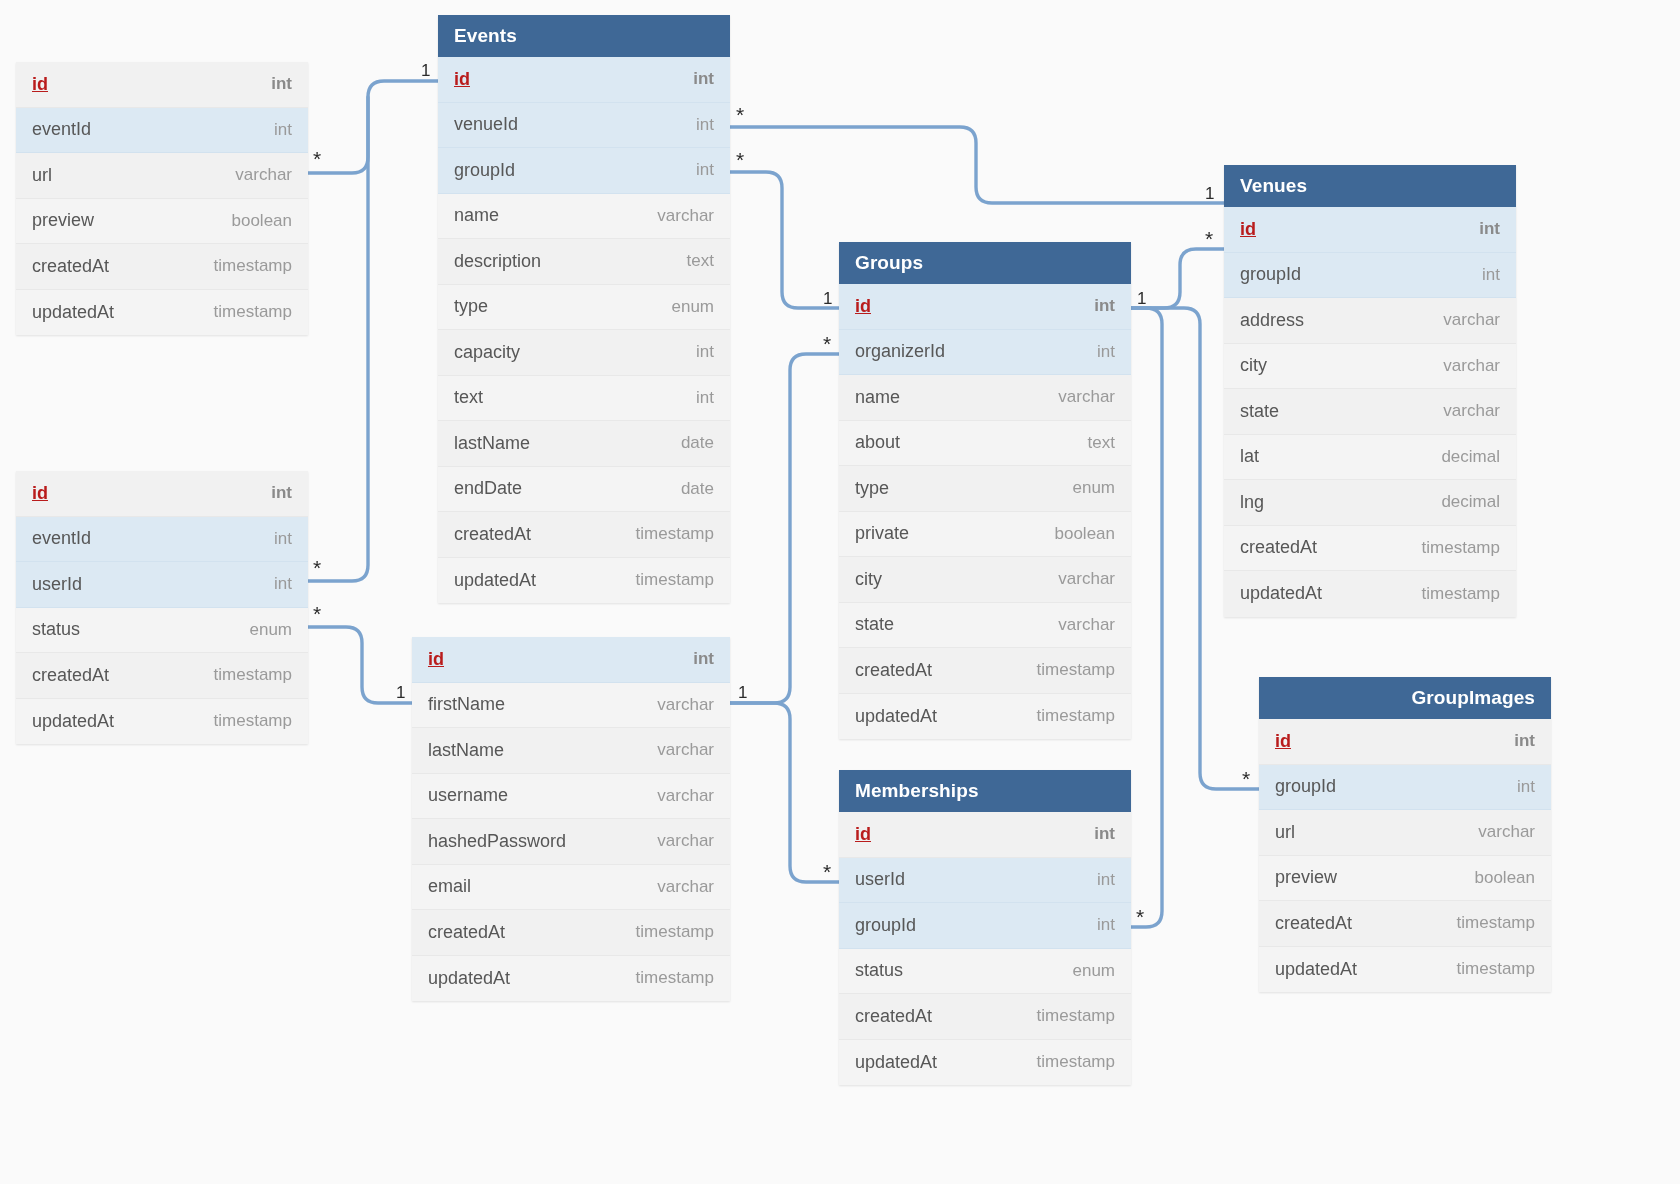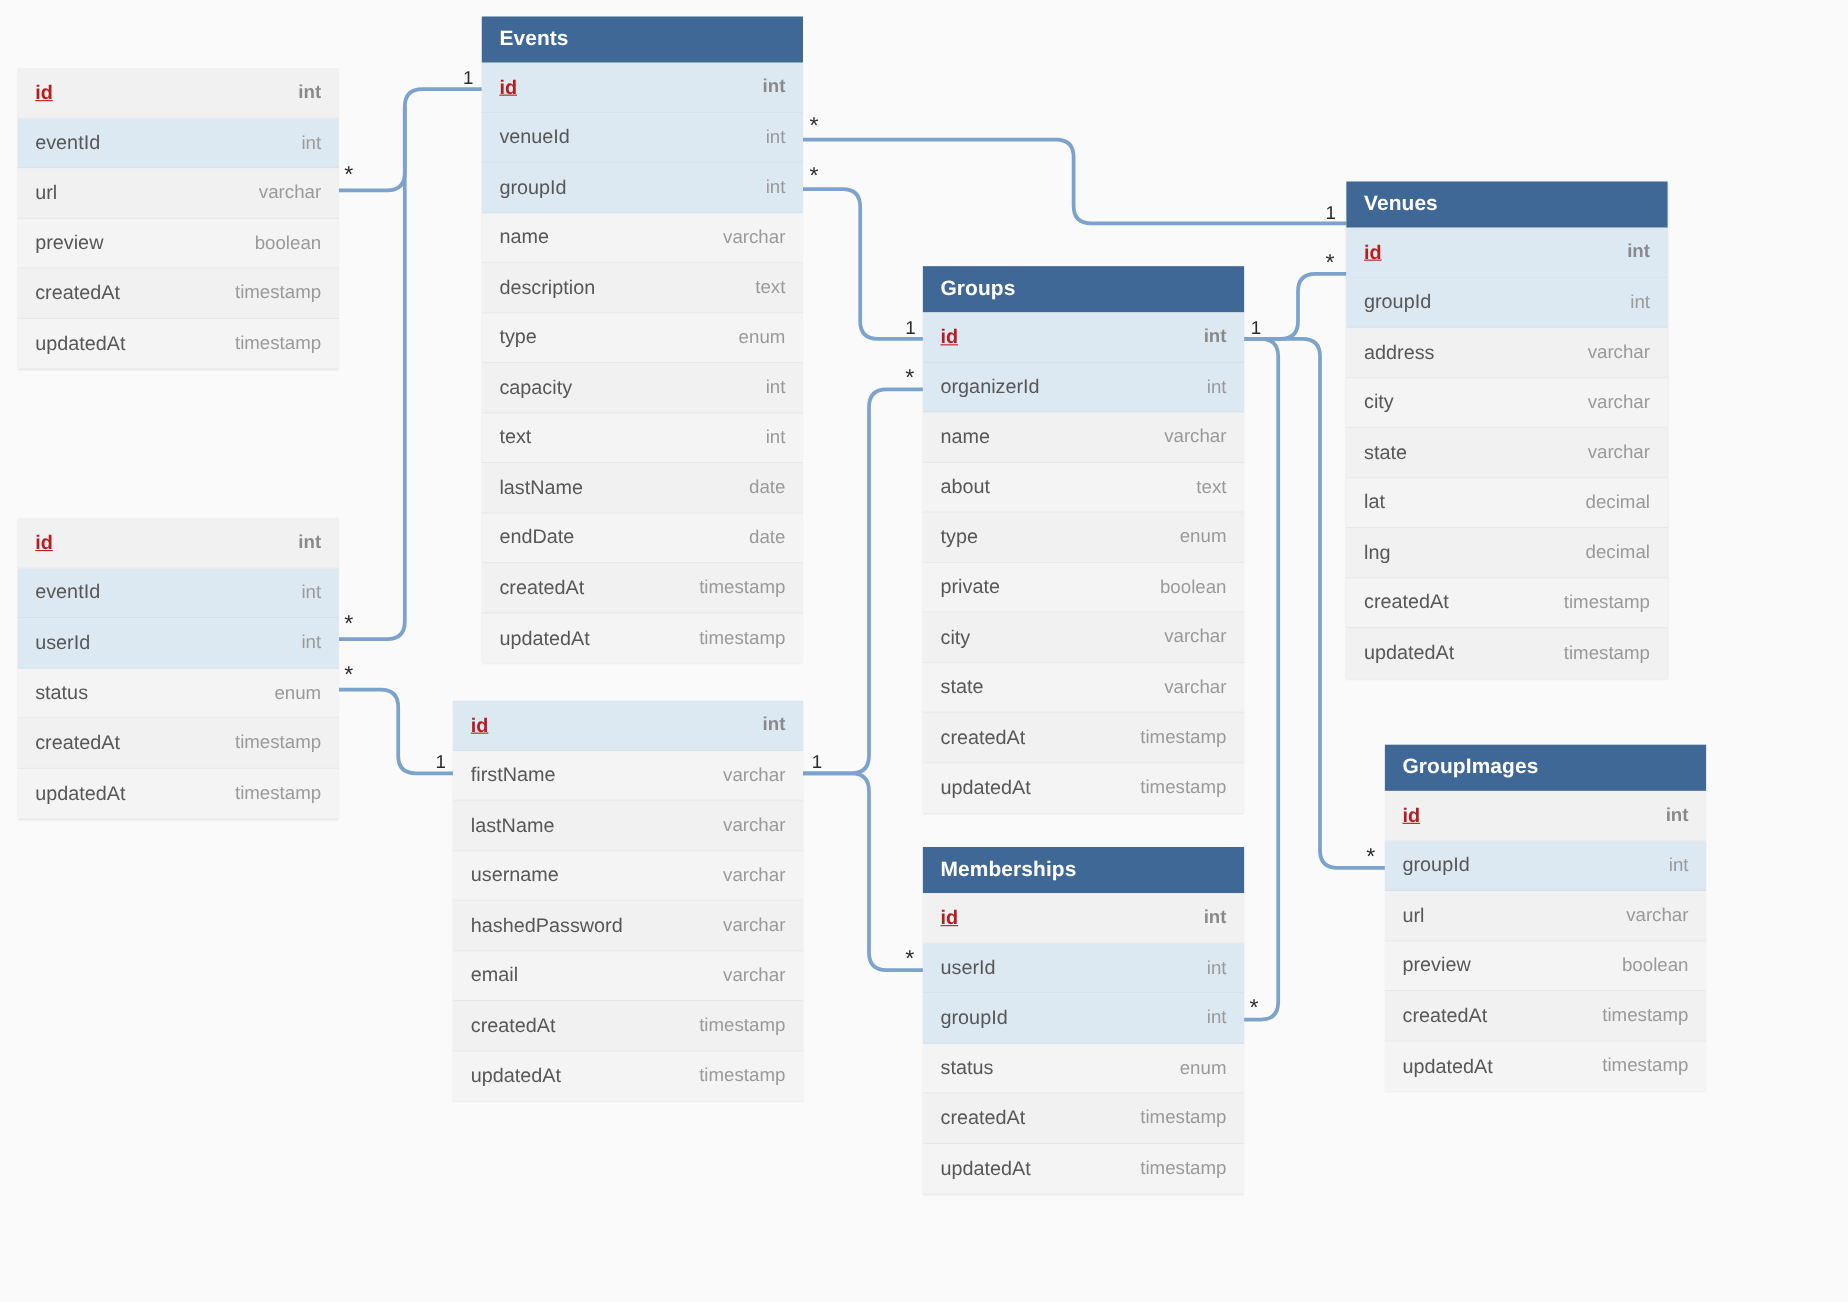--- a/index.html
+++ b/index.html
@@ -328,21 +328,21 @@
       </div>
       <div class="row alt">
         <span class="col-name">createdAt</span>
         <span class="col-type">timestamp</span>
       </div>
       <div class="row">
         <span class="col-name">updatedAt</span>
         <span class="col-type">timestamp</span>
       </div>
     </div>
-    <div class="table" style="left: 1259px; top: 677px; width: 292px;">
+    <div class="table" style="left: 1259px; top: 677px; width: 292px; text-align: right;">
       <div class="tbl-header">GroupImages</div>
       <div class="row key">
         <span class="col-name">id</span>
         <span class="col-type">int</span>
       </div>
       <div class="row fk">
         <span class="col-name">groupId</span>
         <span class="col-type">int</span>
       </div>
       <div class="row">

